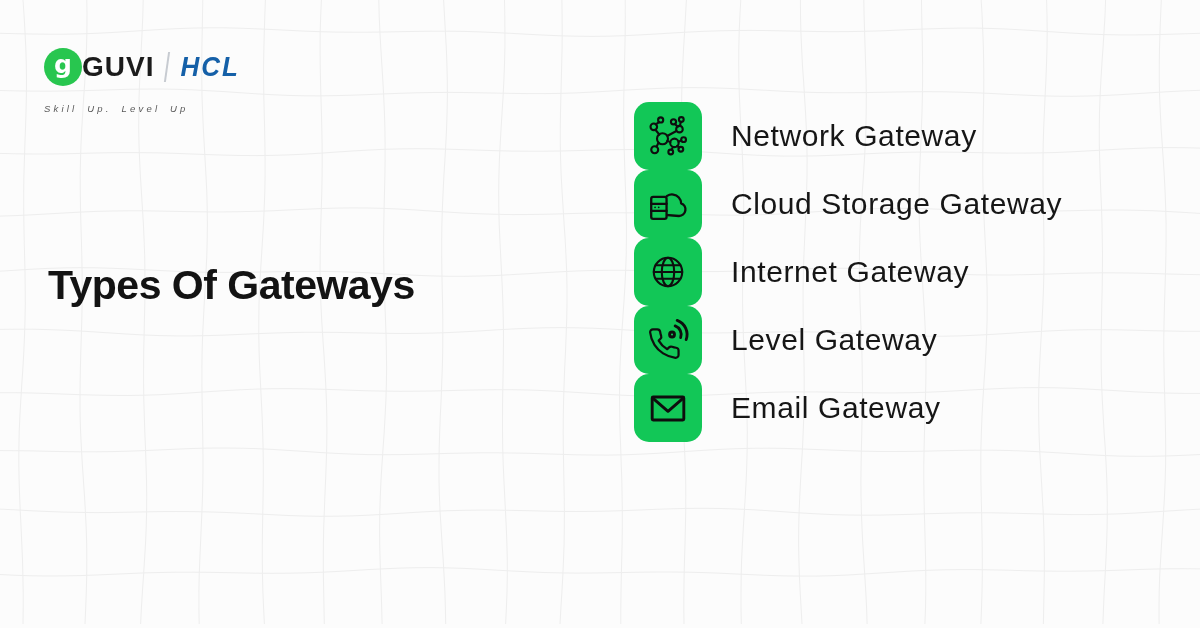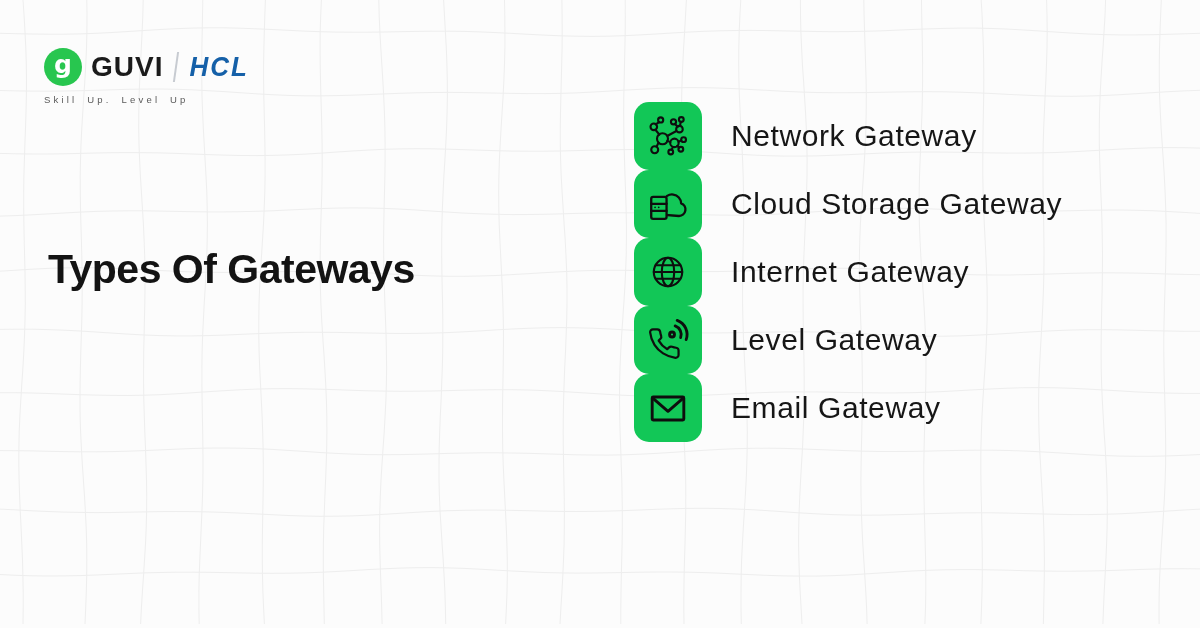--- a/index.html
+++ b/index.html
@@ -27,40 +27,39 @@
   .logo-row{display:flex;align-items:center;}
   .logo-circle{
     width:38px;height:38px;border-radius:50%;
     background:var(--logo-green);
     display:flex;align-items:center;justify-content:center;
     color:#ffffff;font-weight:700;font-size:25px;line-height:1;
     font-family:"DejaVu Sans", sans-serif;
     padding-bottom:6px;
   }
   .guvi-text{
-    margin-left:9px;
     font-size:28px;font-weight:600;color:#1b1b1b;letter-spacing:1px;
   }
   .logo-divider{
     width:2px;height:30px;background:#c7cbd1;margin:0 12px;transform:skewX(-8deg);
   }
   .hcl-text{
     font-size:26px;font-weight:800;font-style:italic;
     color:var(--hcl-blue);letter-spacing:2px;
     transform:scaleY(1.05);
   }
   .tagline{
-    margin-top:8px;
+    margin-top:17px;
     font-size:9.5px;color:var(--tagline-gray);
-    letter-spacing:3.2px;word-spacing:4px;font-weight:500;
+    letter-spacing:3.2px;word-spacing:4px;font-weight:500;font-style:italic;
   }
 
   
   .page-title{
-    position:absolute;left:48px;top:246px;
+    position:absolute;left:48px;top:262px;
     font-size:41px;font-weight:700;color:#131313;letter-spacing:-0.5px;
   }
 
   
   .gateway-list{
     position:absolute;left:634px;top:102px;
     display:flex;flex-direction:column;
   }
   .gateway-row{display:flex;align-items:center;}
   .icon-tile{

